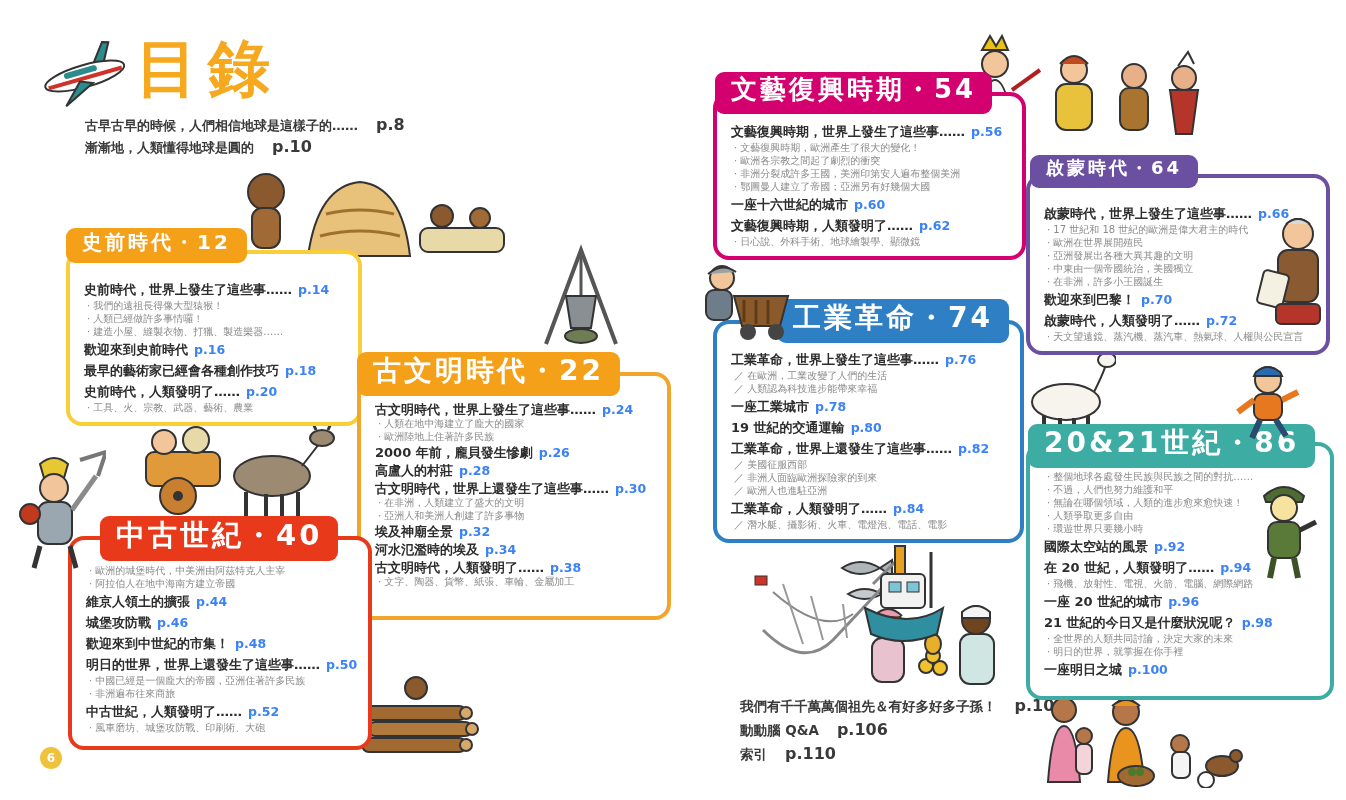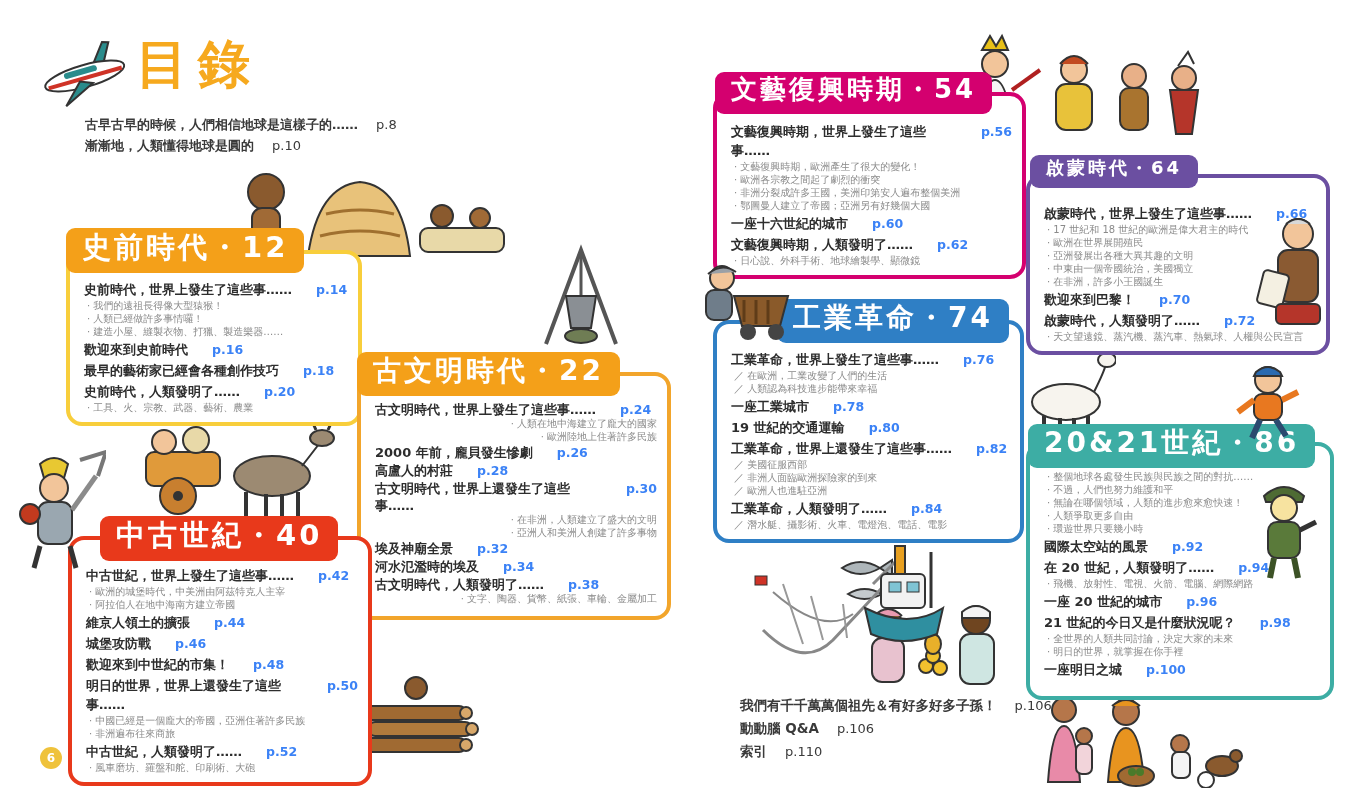--- a/index.html
+++ b/index.html
@@ -2,51 +2,51 @@
 <html><head>
 <meta charset="utf-8">
 <style>
   html,body{margin:0;padding:0;background:#e9e9e9;}
   .spread{
     position:relative;width:1346px;height:800px;margin:0 auto;background:#ffffff;
     overflow:hidden;font-family:"DejaVu Sans","Liberation Sans",sans-serif;
   }
   
   .page-title{
-    position:absolute;left:136px;top:38px;font-size:52px;font-weight:800;
+    position:absolute;left:136px;top:38px;font-size:62px;font-weight:800;
     color:#f6a91e;letter-spacing:10px;line-height:1;
   }
   
   .plainlist{position:absolute;}
   .intro{left:85px;top:114px;}
   .footerlist{left:740px;top:694px;}
   .textrow{display:flex;gap:18px;align-items:baseline;font-weight:700;color:#3a3a3a;}
   .intro .textrow{font-size:13px;line-height:21px;}
   .footerlist .textrow{font-size:13.5px;line-height:23px;}
-  .textrow .pnum{font-weight:400;font-size:13px;color:#3a3a3a;white-space:nowrap;}
+  .textrow .pnum{font-weight:700;font-size:16px;color:#3a3a3a;white-space:nowrap;}
   
   .toc-box{
     position:absolute;background:#fff;border:4px solid var(--border,#ccc);
     border-radius:16px;z-index:2;
   }
   .toc-header{
     position:absolute;background:var(--hdr,#999);color:#fff;border-radius:9px;
     padding:3px 16px 9px 16px;font-weight:800;white-space:nowrap;letter-spacing:3px;
     line-height:1.15;z-index:3;
   }
   .toc-items{padding:24px 10px 8px 14px;}
-  .item{display:flex;gap:24px;align-items:flex-start;margin-top:2px;line-height:19px;}
+  .item{display:flex;gap:6px;align-items:flex-end;margin-top:2px;line-height:19px;}
   .item .t{font-weight:700;font-size:13px;color:#2d2d2d;}
   .item .p{font-weight:600;font-size:12.5px;color:#3b82f6;white-space:nowrap;}
   .sub{font-size:10px;line-height:13px;color:#8a8a8a;padding-left:3px;}
   .dense .item{line-height:17px;margin-top:1px;}
-  .dense .sub{line-height:12.5px;text-align:right;}
+  .dense .sub{line-height:12.5px;}
   
   .sec-prehistoric{left:66px;top:250px;width:288px;min-height:160px;}
-  .sec-prehistoric .toc-header{top:-26px;left:-4px;font-size:29px;}
+  .sec-prehistoric .toc-header{top:-26px;left:-4px;font-size:20px;}
   .sec-ancient{left:357px;top:372px;width:306px;min-height:240px;}
   .sec-ancient .toc-header{top:-24px;left:-4px;font-size:28px;}
   .sec-medieval{left:68px;top:536px;width:296px;min-height:206px;}
   .sec-medieval .toc-header{top:-24px;left:28px;font-size:29px;}
   .sec-renaissance{left:713px;top:92px;width:305px;min-height:152px;}
   .sec-renaissance .toc-header{top:-24px;left:-2px;font-size:26px;}
   .sec-enlightenment{left:1026px;top:174px;width:296px;min-height:165px;}
   .sec-enlightenment .toc-header{top:-23px;left:0;font-size:18px;}
   .sec-industrial{left:713px;top:320px;width:303px;min-height:208px;}
   .sec-industrial .toc-header{top:-25px;left:60px;font-size:28px;}
@@ -142,24 +142,20 @@
           <span class="t">古文明時代，人類發明了……</span>
           <span class="p">p.38</span>
         </div>
         <div class="sub">· 文字、陶器、貨幣、紙張、車輪、金屬加工</div>
       </div>
   </section>
 
   <section class="toc-box sec-medieval" style="--hdr: #e8391b; --border: #e8391b;">
     <div class="toc-header"><span>中古世紀・40</span></div>
     <div class="toc-items">
-        <div class="item">
-          <span class="t">中古世紀，世界上發生了這些事……</span>
-          <span class="p">p.42</span>
-        </div>
         <div class="sub">· 歐洲的城堡時代，中美洲由阿茲特克人主宰</div>
         <div class="sub">· 阿拉伯人在地中海南方建立帝國</div>
         <div class="item">
           <span class="t">維京人領土的擴張</span>
           <span class="p">p.44</span>
         </div>
         <div class="item">
           <span class="t">城堡攻防戰</span>
           <span class="p">p.46</span>
         </div>
@@ -170,21 +166,21 @@
         <div class="item">
           <span class="t">明日的世界，世界上還發生了這些事……</span>
           <span class="p">p.50</span>
         </div>
         <div class="sub">· 中國已經是一個龐大的帝國，亞洲住著許多民族</div>
         <div class="sub">· 非洲遍布往來商旅</div>
         <div class="item">
           <span class="t">中古世紀，人類發明了……</span>
           <span class="p">p.52</span>
         </div>
-        <div class="sub">· 風車磨坊、羅盤和舵、印刷術、大砲</div>
+        <div class="sub">· 風車磨坊、城堡攻防戰、印刷術、大砲</div>
       </div>
   </section>
 
   <section class="toc-box sec-renaissance" style="--hdr: #d4006f; --border: #d4006f;">
     <div class="toc-header"><span>文藝復興時期・54</span></div>
     <div class="toc-items">
         <div class="item">
           <span class="t">文藝復興時期，世界上發生了這些事……</span>
           <span class="p">p.56</span>
         </div>

